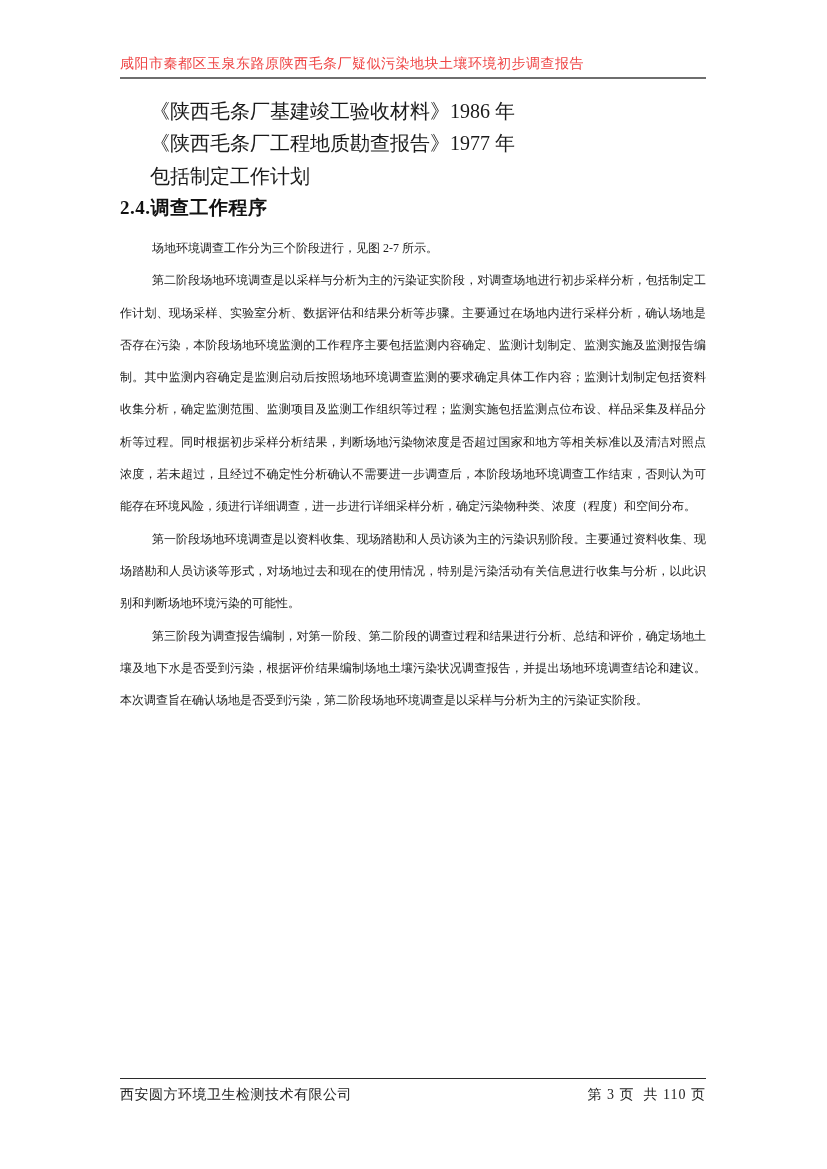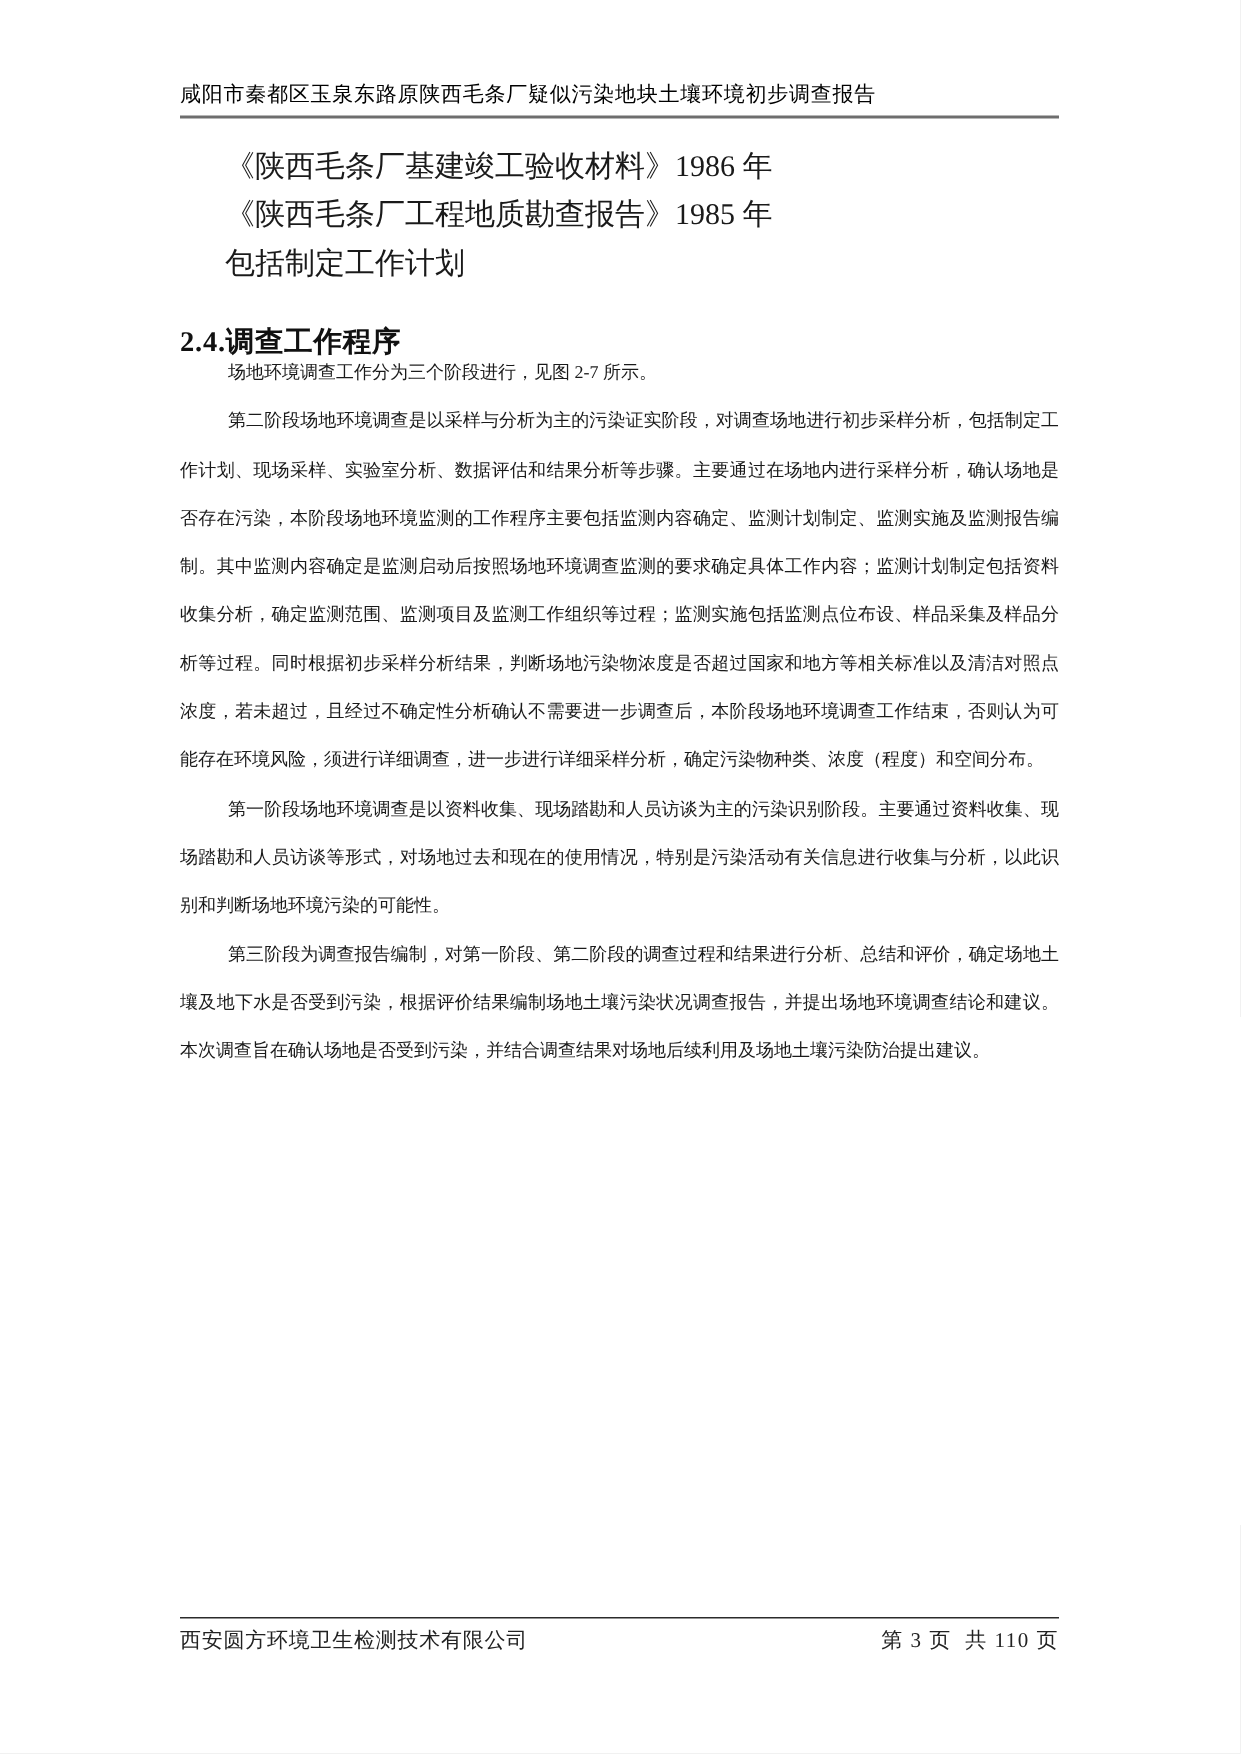--- a/index.html
+++ b/index.html
@@ -18,21 +18,21 @@
     overflow: hidden;
   }
   
   .page-header {
     position: absolute;
     left: 120px;
     top: 53px;
     width: 586px;
     font-size: 14px;
     line-height: 22px;
-    color: #000000;
+    color: #ef4444;
     padding-bottom: 2px;
     border-bottom: 2.5px solid #6e6e6e;
     letter-spacing: 0.5px;
     white-space: nowrap;
   }
   
   .reference-list {
     position: absolute;
     left: 120px;
     top: 95px;
@@ -48,21 +48,20 @@
   .section-heading {
     position: absolute;
     left: 120px;
     top: 193px;
     width: 586px;
     font-size: 19px;
     font-weight: 700;
     line-height: 30px;
     color: #111111;
     letter-spacing: 0.5px;
-    margin-top: 21px;
   }
   
   .body-text {
     position: absolute;
     left: 120px;
     top: 232px;
     width: 586px;
     font-size: 12px;
     line-height: 32.3px;
     text-align: justify;
@@ -103,31 +102,31 @@
 </style>
 </head>
 <body>
 
 <div class="page">
 
   <div class="page-header">咸阳市秦都区玉泉东路原陕西毛条厂疑似污染地块土壤环境初步调查报告</div>
 
   <div class="reference-list">
     <div class="reference-item">《陕西毛条厂基建竣工验收材料》1986 年</div>
-    <div class="reference-item">《陕西毛条厂工程地质勘查报告》1985 年</div>
+    <div class="reference-item">《陕西毛条厂工程地质勘查报告》1977 年</div>
     <div class="reference-item">包括制定工作计划</div>
   </div>
 
   <div class="section-heading">2.4.调查工作程序</div>
 
   <div class="body-text">
     <p>场地环境调查工作分为三个阶段进行，见图 2-7 所示。</p>
     <p>第二阶段场地环境调查是以采样与分析为主的污染证实阶段，对调查场地进行初步采样分析，包括制定工作计划、现场采样、实验室分析、数据评估和结果分析等步骤。主要通过在场地内进行采样分析，确认场地是否存在污染，本阶段场地环境监测的工作程序主要包括监测内容确定、监测计划制定、监测实施及监测报告编制。其中监测内容确定是监测启动后按照场地环境调查监测的要求确定具体工作内容；监测计划制定包括资料收集分析，确定监测范围、监测项目及监测工作组织等过程；监测实施包括监测点位布设、样品采集及样品分析等过程。同时根据初步采样分析结果，判断场地污染物浓度是否超过国家和地方等相关标准以及清洁对照点浓度，若未超过，且经过不确定性分析确认不需要进一步调查后，本阶段场地环境调查工作结束，否则认为可能存在环境风险，须进行详细调查，进一步进行详细采样分析，确定污染物种类、浓度（程度）和空间分布。</p>
     <p>第一阶段场地环境调查是以资料收集、现场踏勘和人员访谈为主的污染识别阶段。主要通过资料收集、现场踏勘和人员访谈等形式，对场地过去和现在的使用情况，特别是污染活动有关信息进行收集与分析，以此识别和判断场地环境污染的可能性。</p>
-    <p>第三阶段为调查报告编制，对第一阶段、第二阶段的调查过程和结果进行分析、总结和评价，确定场地土壤及地下水是否受到污染，根据评价结果编制场地土壤污染状况调查报告，并提出场地环境调查结论和建议。本次调查旨在确认场地是否受到污染，并结合调查结果对场地后续利用及场地土壤污染防治提出建议。</p>
+    <p>第三阶段为调查报告编制，对第一阶段、第二阶段的调查过程和结果进行分析、总结和评价，确定场地土壤及地下水是否受到污染，根据评价结果编制场地土壤污染状况调查报告，并提出场地环境调查结论和建议。本次调查旨在确认场地是否受到污染，第二阶段场地环境调查是以采样与分析为主的污染证实阶段。</p>
   </div>
 
   <div class="footer-rule"></div>
 
   <div class="page-footer">
     <span class="footer-company">西安圆方环境卫生检测技术有限公司</span>
     <span class="footer-page-info">第 3 页  共 110 页</span>
   </div>
 
 </div>

